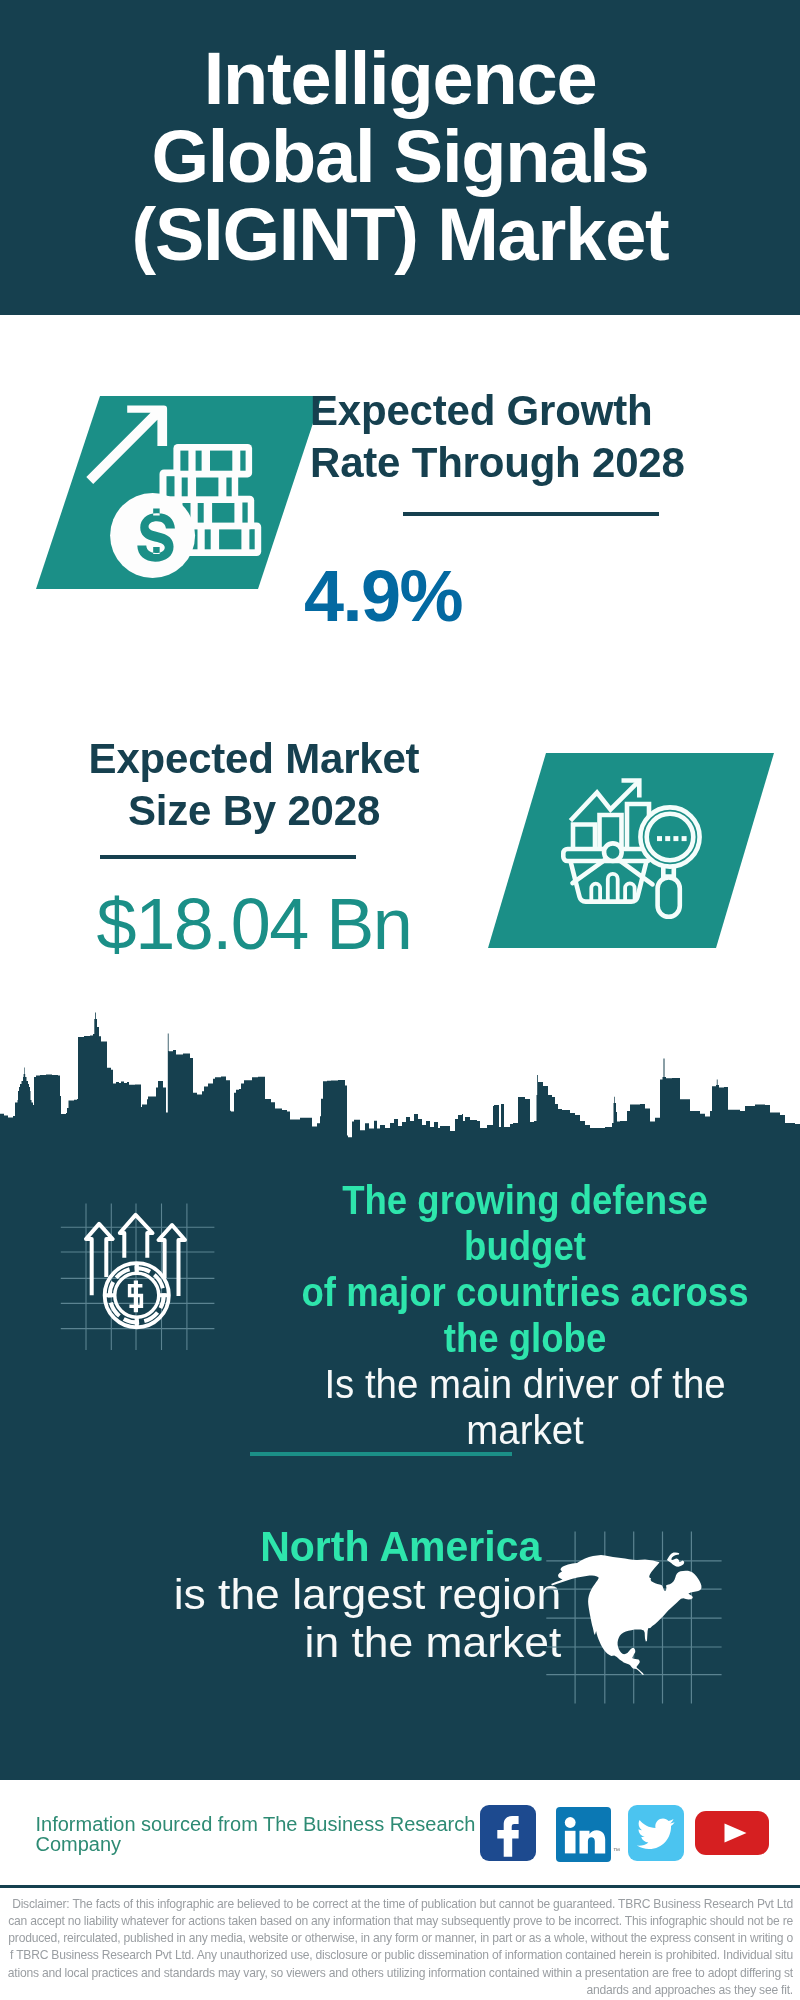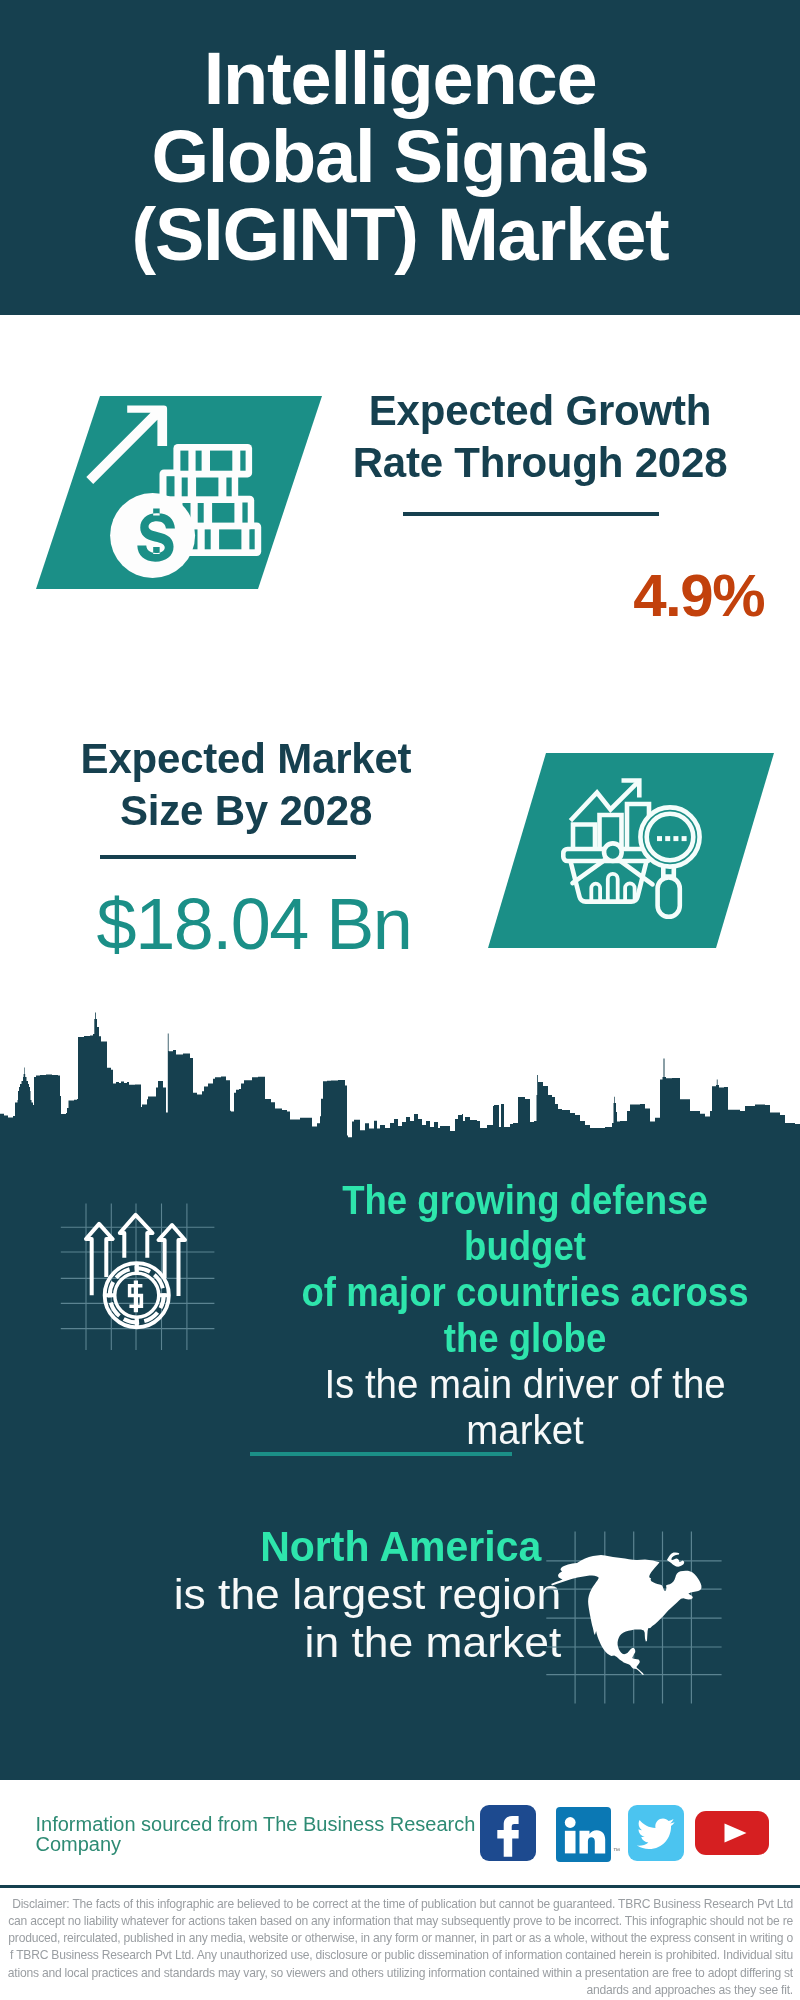--- a/index.html
+++ b/index.html
@@ -9,28 +9,28 @@
        -webkit-font-smoothing:antialiased;}
   .page{position:relative;width:800px;height:2000px;background:#fff;}
 
   
   .header{position:absolute;left:0;top:0;width:800px;height:315px;background:#16404f;}
   .header-title{position:absolute;left:50px;top:40px;width:700px;text-align:center;
     color:#ffffff;font-weight:bold;font-size:74px;line-height:78px;letter-spacing:-1.2px;}
   .icon1-wrap{position:absolute;left:36px;top:396px;width:286px;height:193px;}
   .icon1-shape{position:absolute;left:0;top:0;width:100%;height:100%;}
 
-  .stat1-label{position:absolute;left:310px;top:385px;width:460px;text-align:center;
+  .stat1-label{position:absolute;left:310px;top:385px;width:460px;text-align:left;
     color:#16404f;font-weight:bold;font-size:42px;line-height:52px;letter-spacing:-0.2px;}
   .rule1{position:absolute;left:403px;top:512px;width:256px;height:4px;background:#16404f;}
-  .stat1-value{position:absolute;left:304px;top:550px;width:460px;text-align:right;
-    color:#c2410c;font-weight:bold;font-size:60px;line-height:92px;letter-spacing:-1.5px;}
-
-  
-  .stat2-label{position:absolute;left:16px;top:733px;width:460px;text-align:center;
+  .stat1-value{position:absolute;left:304px;top:550px;width:460px;text-align:left;
+    color:#0369a1;font-weight:bold;font-size:72px;line-height:92px;letter-spacing:-1.5px;}
+
+  
+  .stat2-label{position:absolute;left:24px;top:733px;width:460px;text-align:center;
     color:#16404f;font-weight:bold;font-size:42px;line-height:52px;letter-spacing:-0.2px;}
   .rule2{position:absolute;left:100px;top:855px;width:256px;height:4px;background:#16404f;}
   .stat2-value{position:absolute;left:24px;top:888px;width:460px;text-align:center;
     color:#1b8f87;font-weight:normal;font-size:72px;line-height:72px;letter-spacing:-1.5px;}
   .icon2-wrap{position:absolute;left:488px;top:753px;width:286px;height:195px;}
 
   
   .dark{position:absolute;left:0;top:1140px;width:800px;height:640px;background:#16404f;}
   .skyline{position:absolute;left:0;top:1010px;width:800px;height:135px;display:block;}
 

